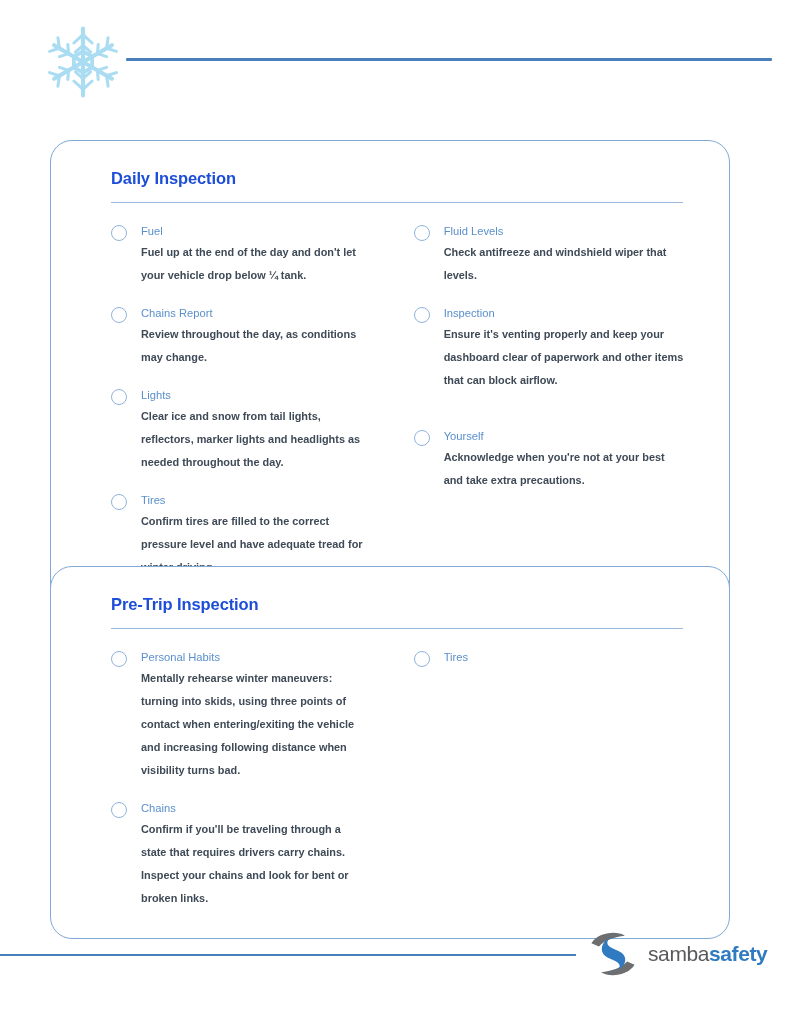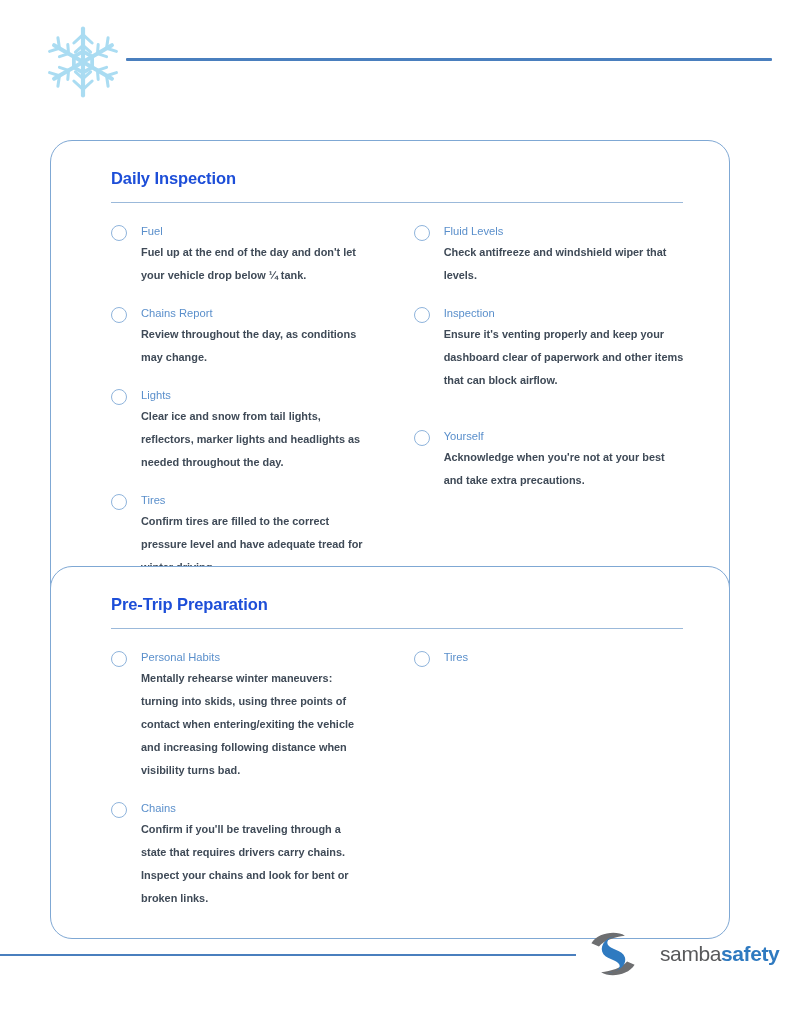--- a/index.html
+++ b/index.html
@@ -161,21 +161,21 @@
   .logo {
     display: flex;
     align-items: center;
     margin-left: 10px;
     margin-top: 4px;
   }
   .logo-mark { width: 54px; height: 52px; flex: 0 0 54px; }
   .logo-text {
     font-size: 21px;
     letter-spacing: -0.4px;
-    margin-left: 20px;
+    margin-left: 8px;
     white-space: nowrap;
   }
   .logo-samba { color: #58595b; }
   .logo-safety { color: #2f7ac0; font-weight: bold; }
 </style>
 </head>
 <body>
 
 <div class="header">
   <div class="snowflake-wrap">
@@ -293,21 +293,21 @@
         </div>
 
       </div>
     </div>
   </div>
 </div>
 
 <div class="card" id="card-pretrip">
   <div class="card-base"></div>
   <div class="card-inner">
-    <div class="card-title">Pre-Trip Preparation</div>
+    <div class="card-title">Pre-Trip Inspection</div>
     <div class="card-divider"></div>
     <div class="columns">
       <div class="col col-left">
 
         <div class="check-item">
           <div class="checkbox"></div>
           <div class="item-body">
             <div class="item-title">Personal Habits</div>
             <div class="item-desc">Mentally rehearse winter maneuvers: turning into skids, using three points of contact when entering/exiting the vehicle and increasing following distance when visibility turns bad.</div>
           </div>

